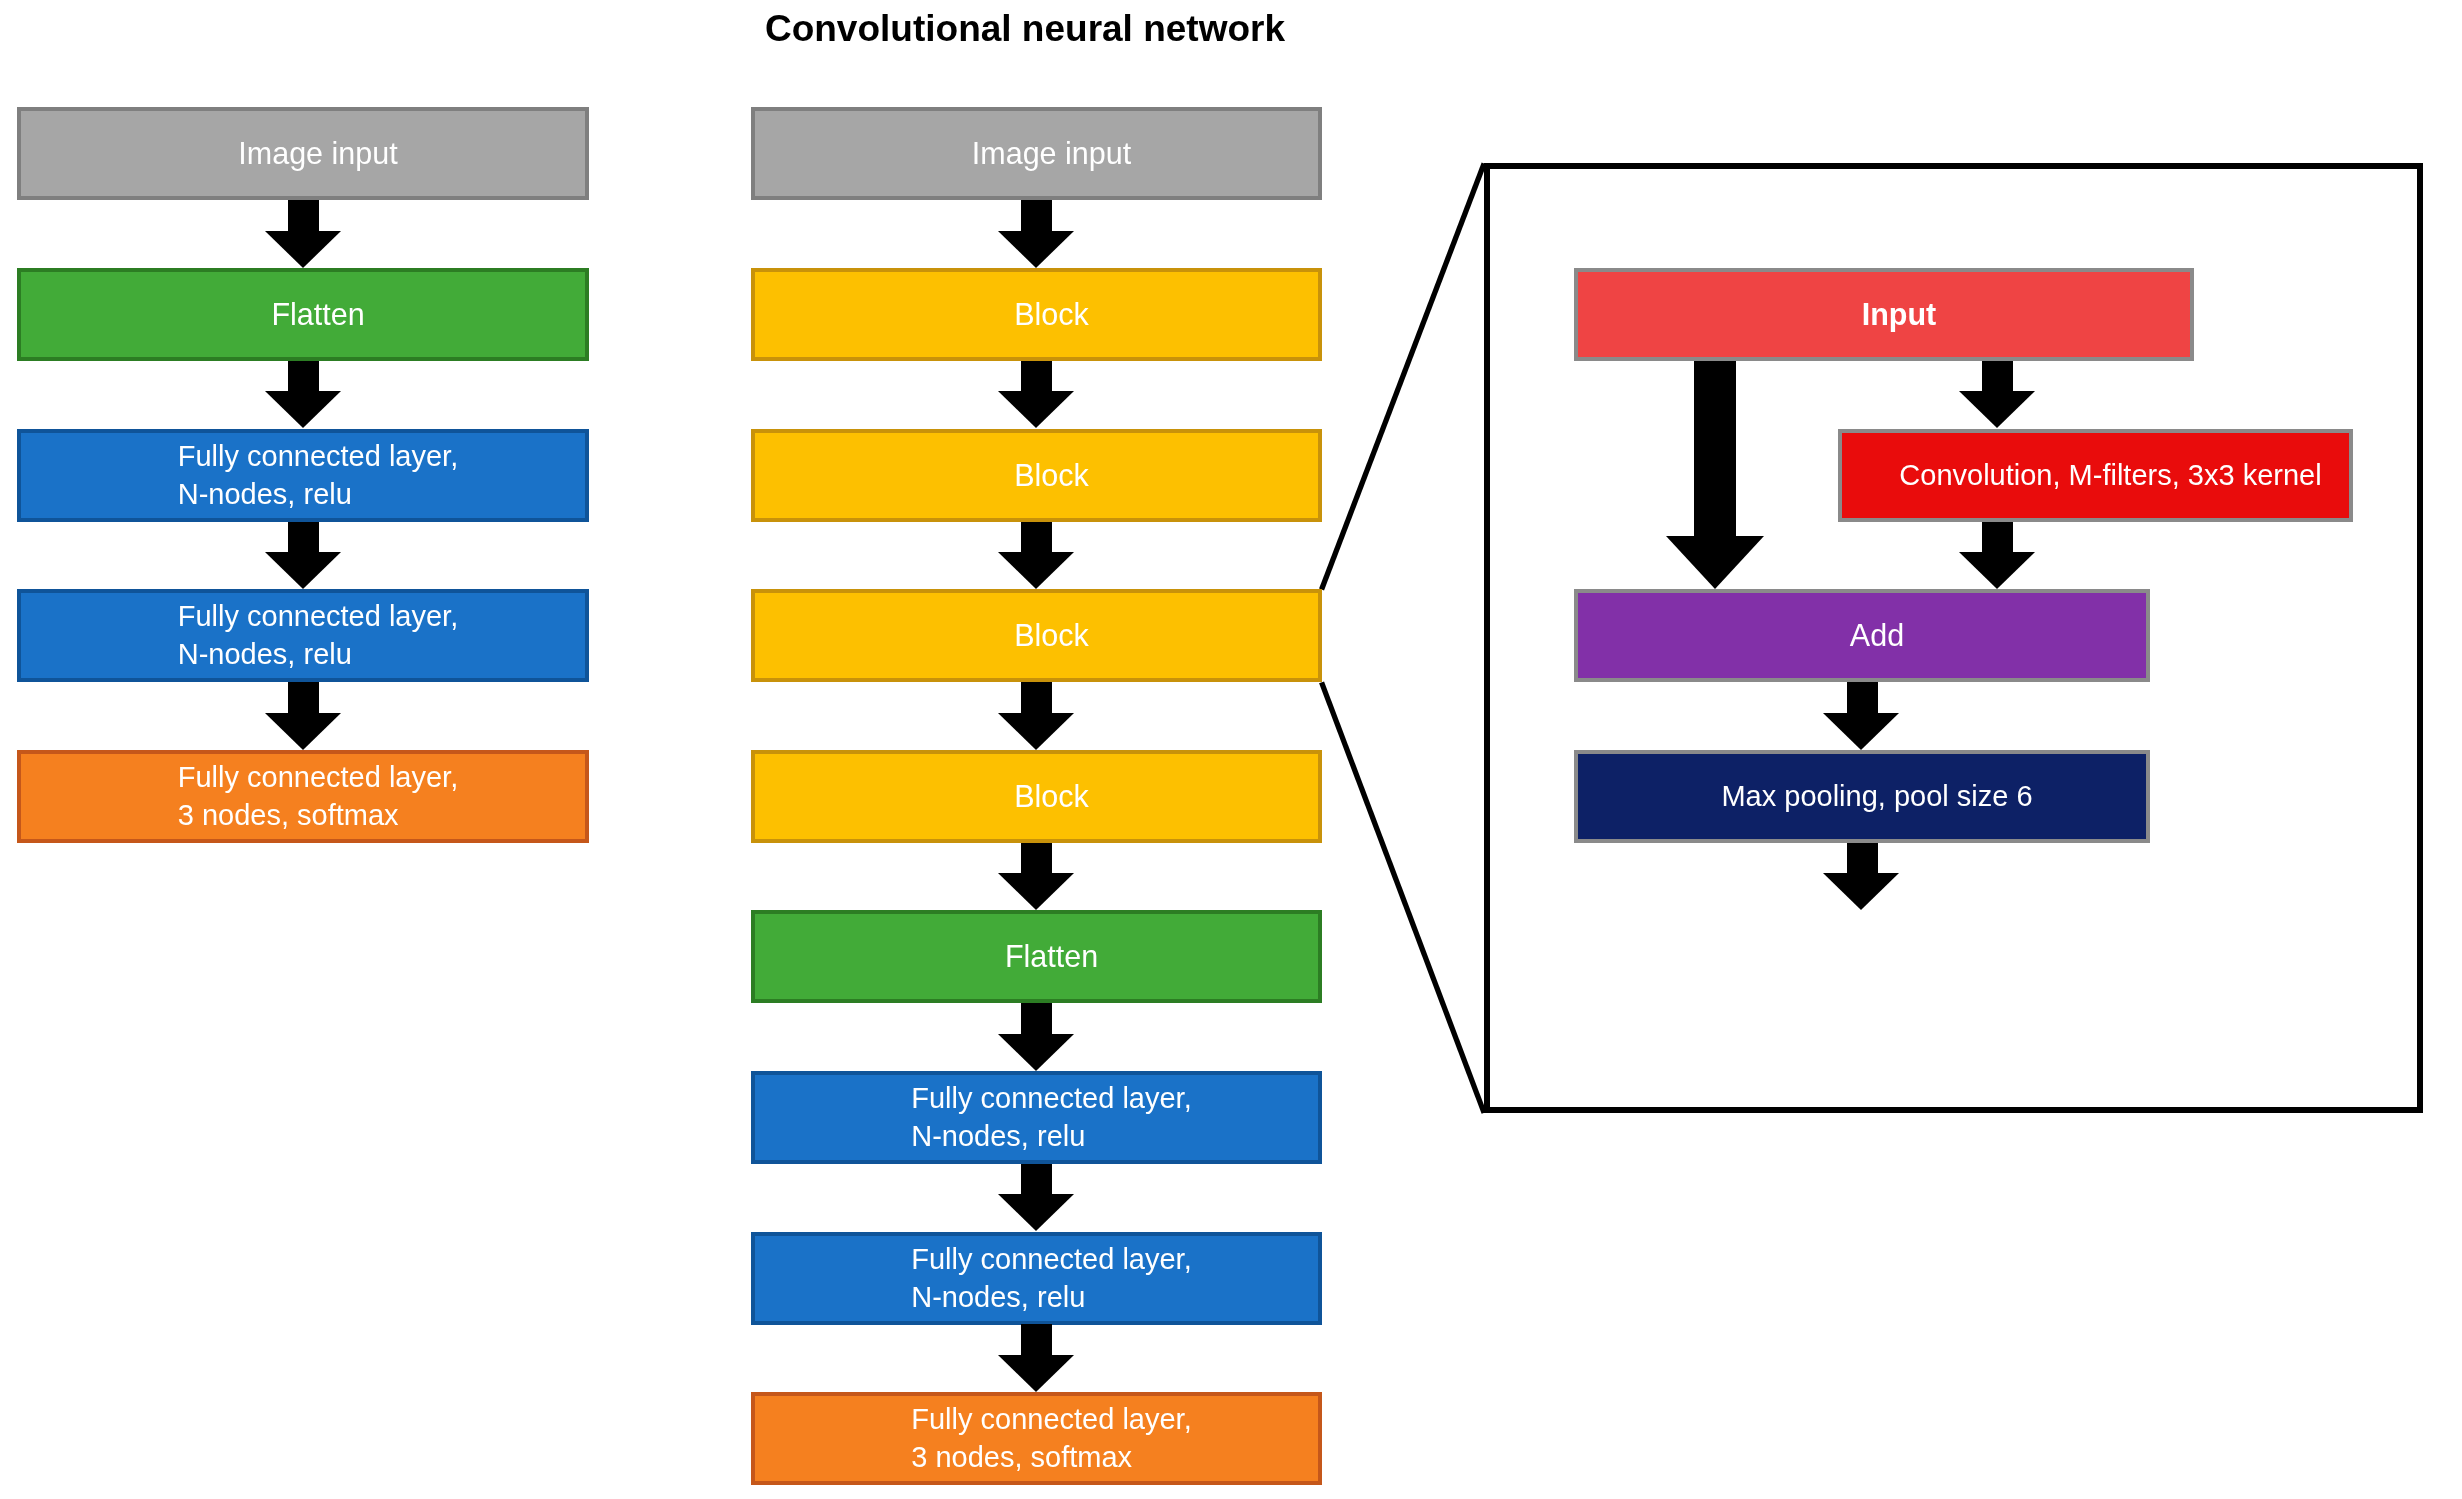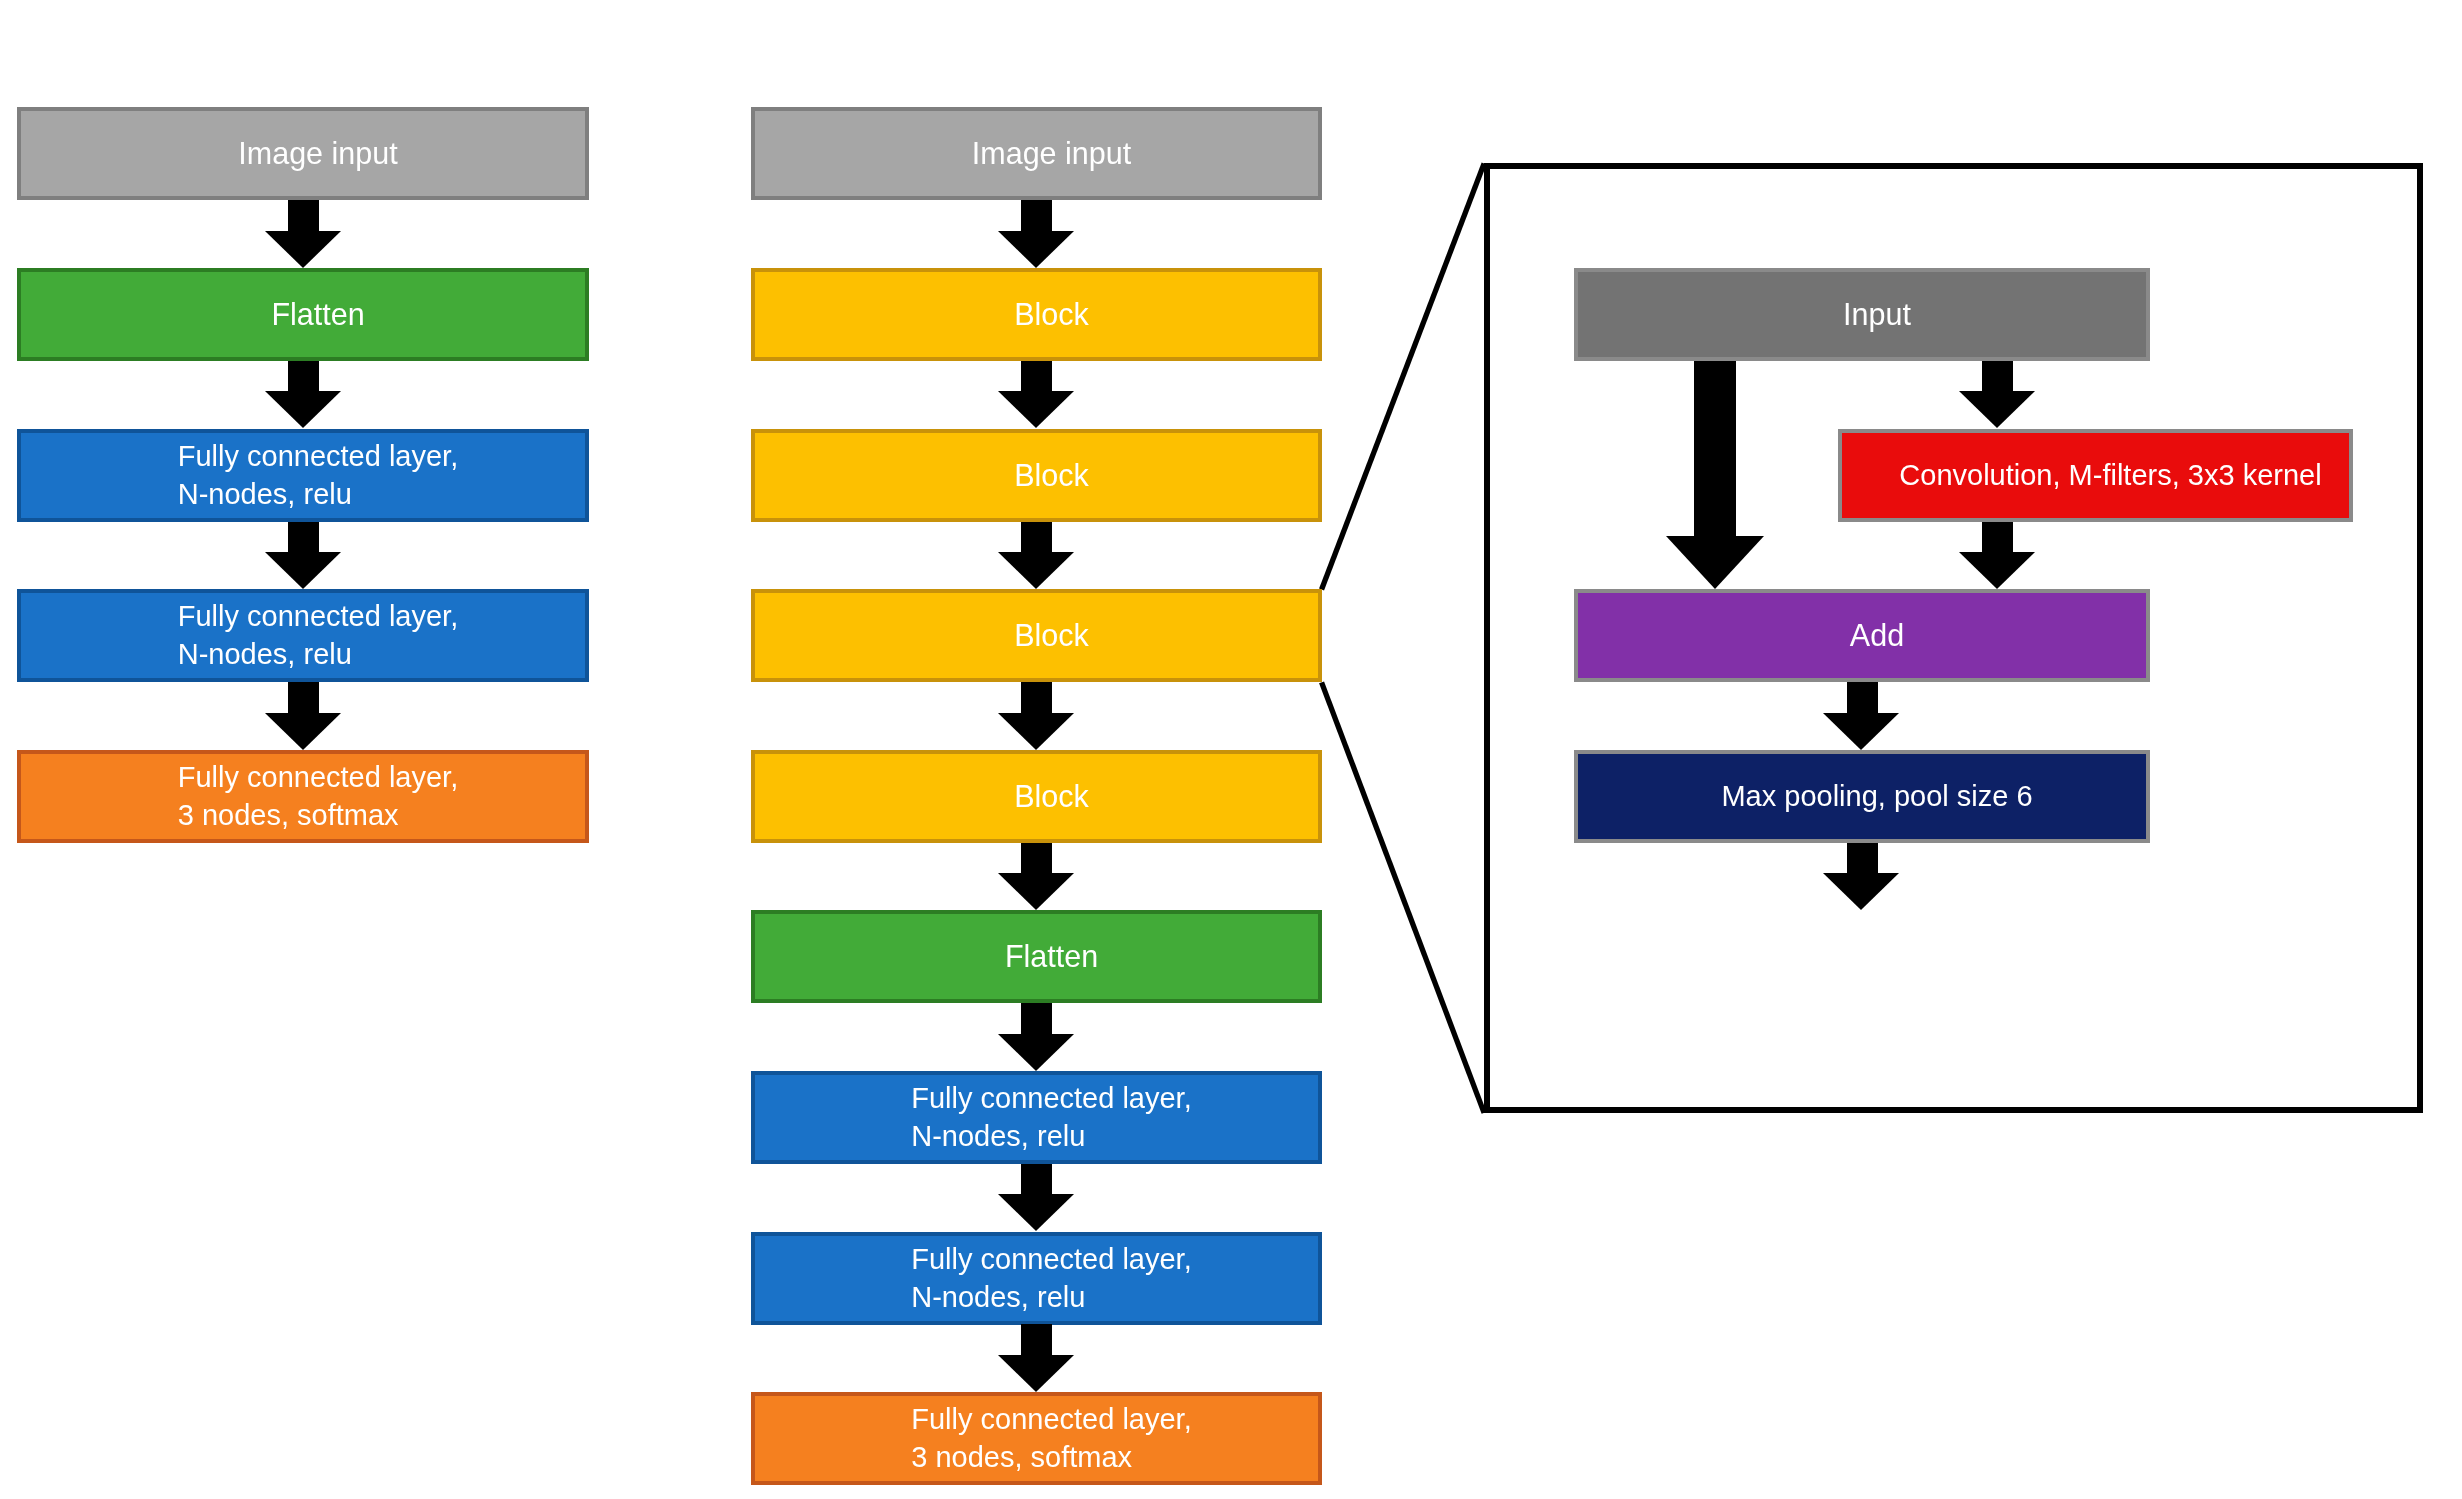--- a/index.html
+++ b/index.html
@@ -18,20 +18,21 @@
   .node.single{font-size:30.5px;}
   .shaft{position:absolute;background:#000000;}
   .head{position:absolute;width:0;height:0;border-style:solid;border-color:transparent;}
   .panel{position:absolute;box-sizing:border-box;border:6px solid #000000;background:transparent;}
   #lines-svg{position:absolute;left:0;top:0;pointer-events:none;}
 </style>
 </head>
 <body>
 
 <div id="canvas">
+  <div class="title" style="left:1025px;">Convolutional neural network</div>
   <svg id="lines-svg" width="2462" height="1500" viewBox="0 0 3711 2260">
       <line x1="1992" y1="888" x2="2237" y2="246" stroke="#000000" stroke-width="8"></line>
       <line x1="1992" y1="1028" x2="2237" y2="1677" stroke="#000000" stroke-width="8"></line>
     </svg>
 <div class="node single" style="left: 17px; top: 107px; width: 572px; height: 93px; background: rgb(166, 166, 166); border-color: rgb(127, 127, 127);">Image input</div>
     <div class="shaft" style="left: 288px; top: 200px; width: 30.5px; height: 30.5px; background: rgb(0, 0, 0);"></div>
     <div class="head" style="left: 265px; top: 231px; border-left-width: 38px; border-right-width: 38px; border-top-width: 37px; border-top-color: rgb(0, 0, 0);"></div>
     <div class="node single" style="left: 17px; top: 268px; width: 572px; height: 93px; background: rgb(66, 171, 56); border-color: rgb(44, 125, 35);">Flatten</div>
     <div class="shaft" style="left: 288px; top: 361px; width: 30.5px; height: 30.5px; background: rgb(0, 0, 0);"></div>
     <div class="head" style="left: 265px; top: 391px; border-left-width: 38px; border-right-width: 38px; border-top-width: 37px; border-top-color: rgb(0, 0, 0);"></div>
@@ -67,21 +68,21 @@
 N-nodes, relu</div>
     <div class="shaft" style="left: 1021px; top: 1164px; width: 30.5px; height: 30.5px; background: rgb(0, 0, 0);"></div>
     <div class="head" style="left: 998px; top: 1194px; border-left-width: 38px; border-right-width: 38px; border-top-width: 37px; border-top-color: rgb(0, 0, 0);"></div>
     <div class="node" style="left: 751px; top: 1232px; width: 571px; height: 93px; background: rgb(26, 114, 200); border-color: rgb(15, 84, 153);">Fully connected layer,
 N-nodes, relu</div>
     <div class="shaft" style="left: 1021px; top: 1324px; width: 30.5px; height: 30.5px; background: rgb(0, 0, 0);"></div>
     <div class="head" style="left: 998px; top: 1355px; border-left-width: 38px; border-right-width: 38px; border-top-width: 37px; border-top-color: rgb(0, 0, 0);"></div>
     <div class="node" style="left: 751px; top: 1392px; width: 571px; height: 93px; background: rgb(245, 128, 31); border-color: rgb(197, 87, 26);">Fully connected layer,
 3 nodes, softmax</div>
     <div class="panel" style="left: 1484px; top: 163px; width: 939px; height: 950px; border-color: rgb(0, 0, 0);"></div>
-    <div class="node single" style="left: 1574px; top: 268px; width: 576px; height: 93px; background: #737373; border-color: rgb(138, 138, 138);">Input</div>
+    <div class="node single" style="left: 1574px; top: 268px; width: 620px; height: 93px; background: #ef4444; border-color: rgb(138, 138, 138); font-weight: bold;">Input</div>
     <div class="node" style="left: 1838px; top: 429px; width: 515px; height: 93px; background: rgb(233, 12, 12); border-color: rgb(138, 138, 138);">Convolution, M-filters, 3x3 kernel</div>
     <div class="node single" style="left: 1574px; top: 589px; width: 576px; height: 93px; background: rgb(130, 48, 168); border-color: rgb(138, 138, 138);">Add</div>
     <div class="node" style="left: 1574px; top: 750px; width: 576px; height: 93px; background: rgb(13, 33, 102); border-color: rgb(138, 138, 138);">Max pooling, pool size 6</div>
     <div class="shaft" style="left: 1694px; top: 361px; width: 42px; height: 175px; background: rgb(0, 0, 0);"></div>
     <div class="head" style="left: 1666px; top: 536px; border-left-width: 49px; border-right-width: 49px; border-top-width: 53px; border-top-color: rgb(0, 0, 0);"></div>
     <div class="shaft" style="left: 1982px; top: 361px; width: 30.5px; height: 30.5px; background: rgb(0, 0, 0);"></div>
     <div class="head" style="left: 1959px; top: 391px; border-left-width: 38px; border-right-width: 38px; border-top-width: 37px; border-top-color: rgb(0, 0, 0);"></div>
     <div class="shaft" style="left: 1982px; top: 522px; width: 30.5px; height: 30.5px; background: rgb(0, 0, 0);"></div>
     <div class="head" style="left: 1959px; top: 552px; border-left-width: 38px; border-right-width: 38px; border-top-width: 37px; border-top-color: rgb(0, 0, 0);"></div>
     <div class="shaft" style="left: 1847px; top: 682px; width: 30.5px; height: 30.5px; background: rgb(0, 0, 0);"></div>

